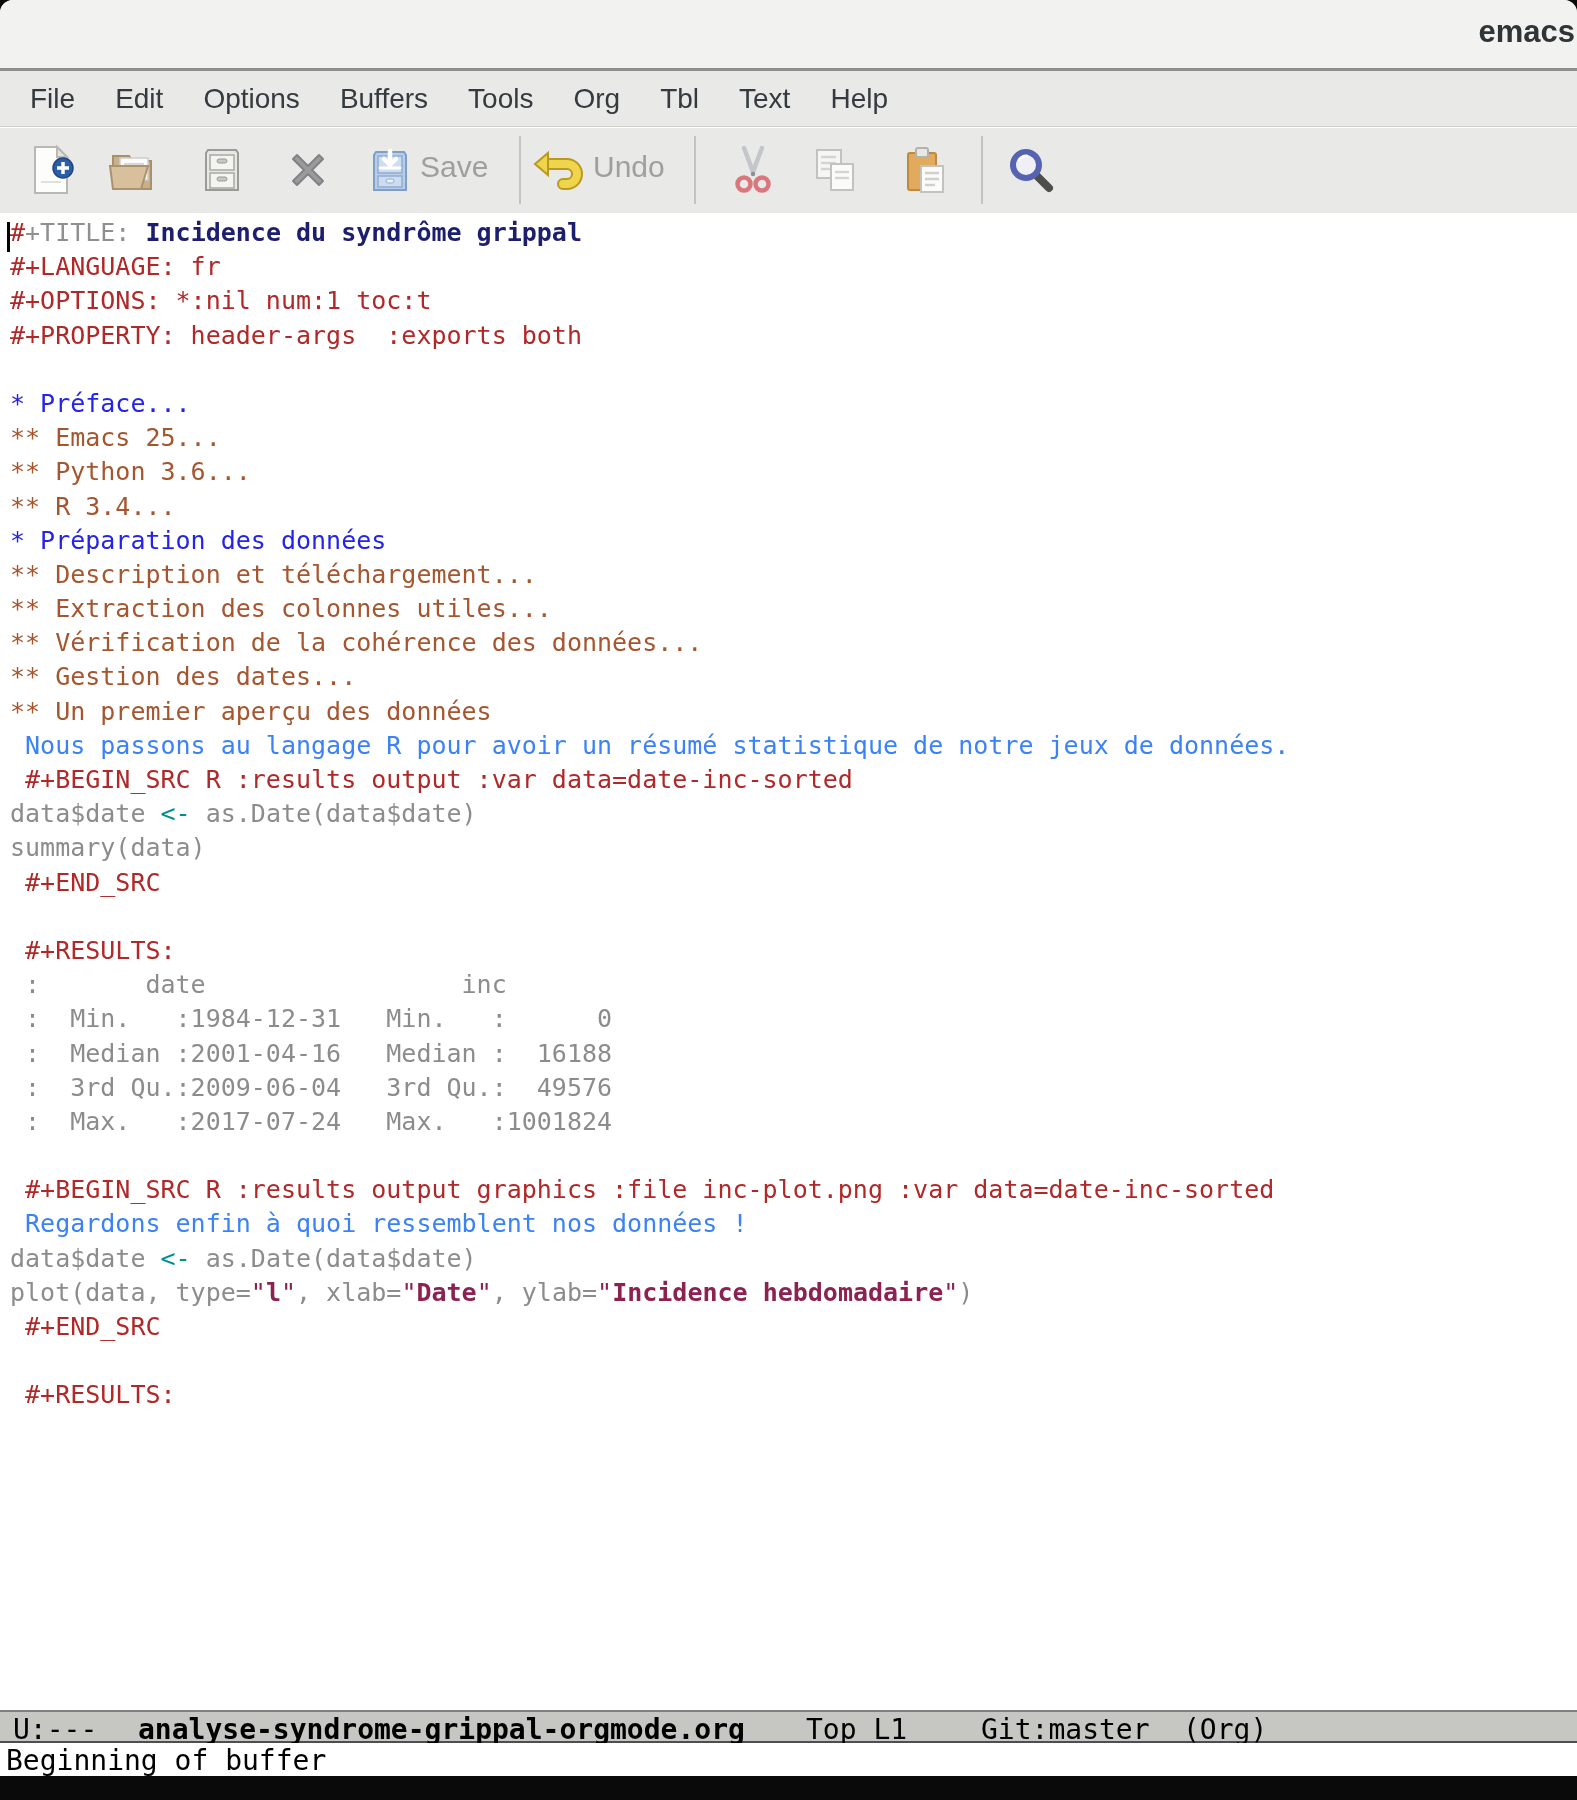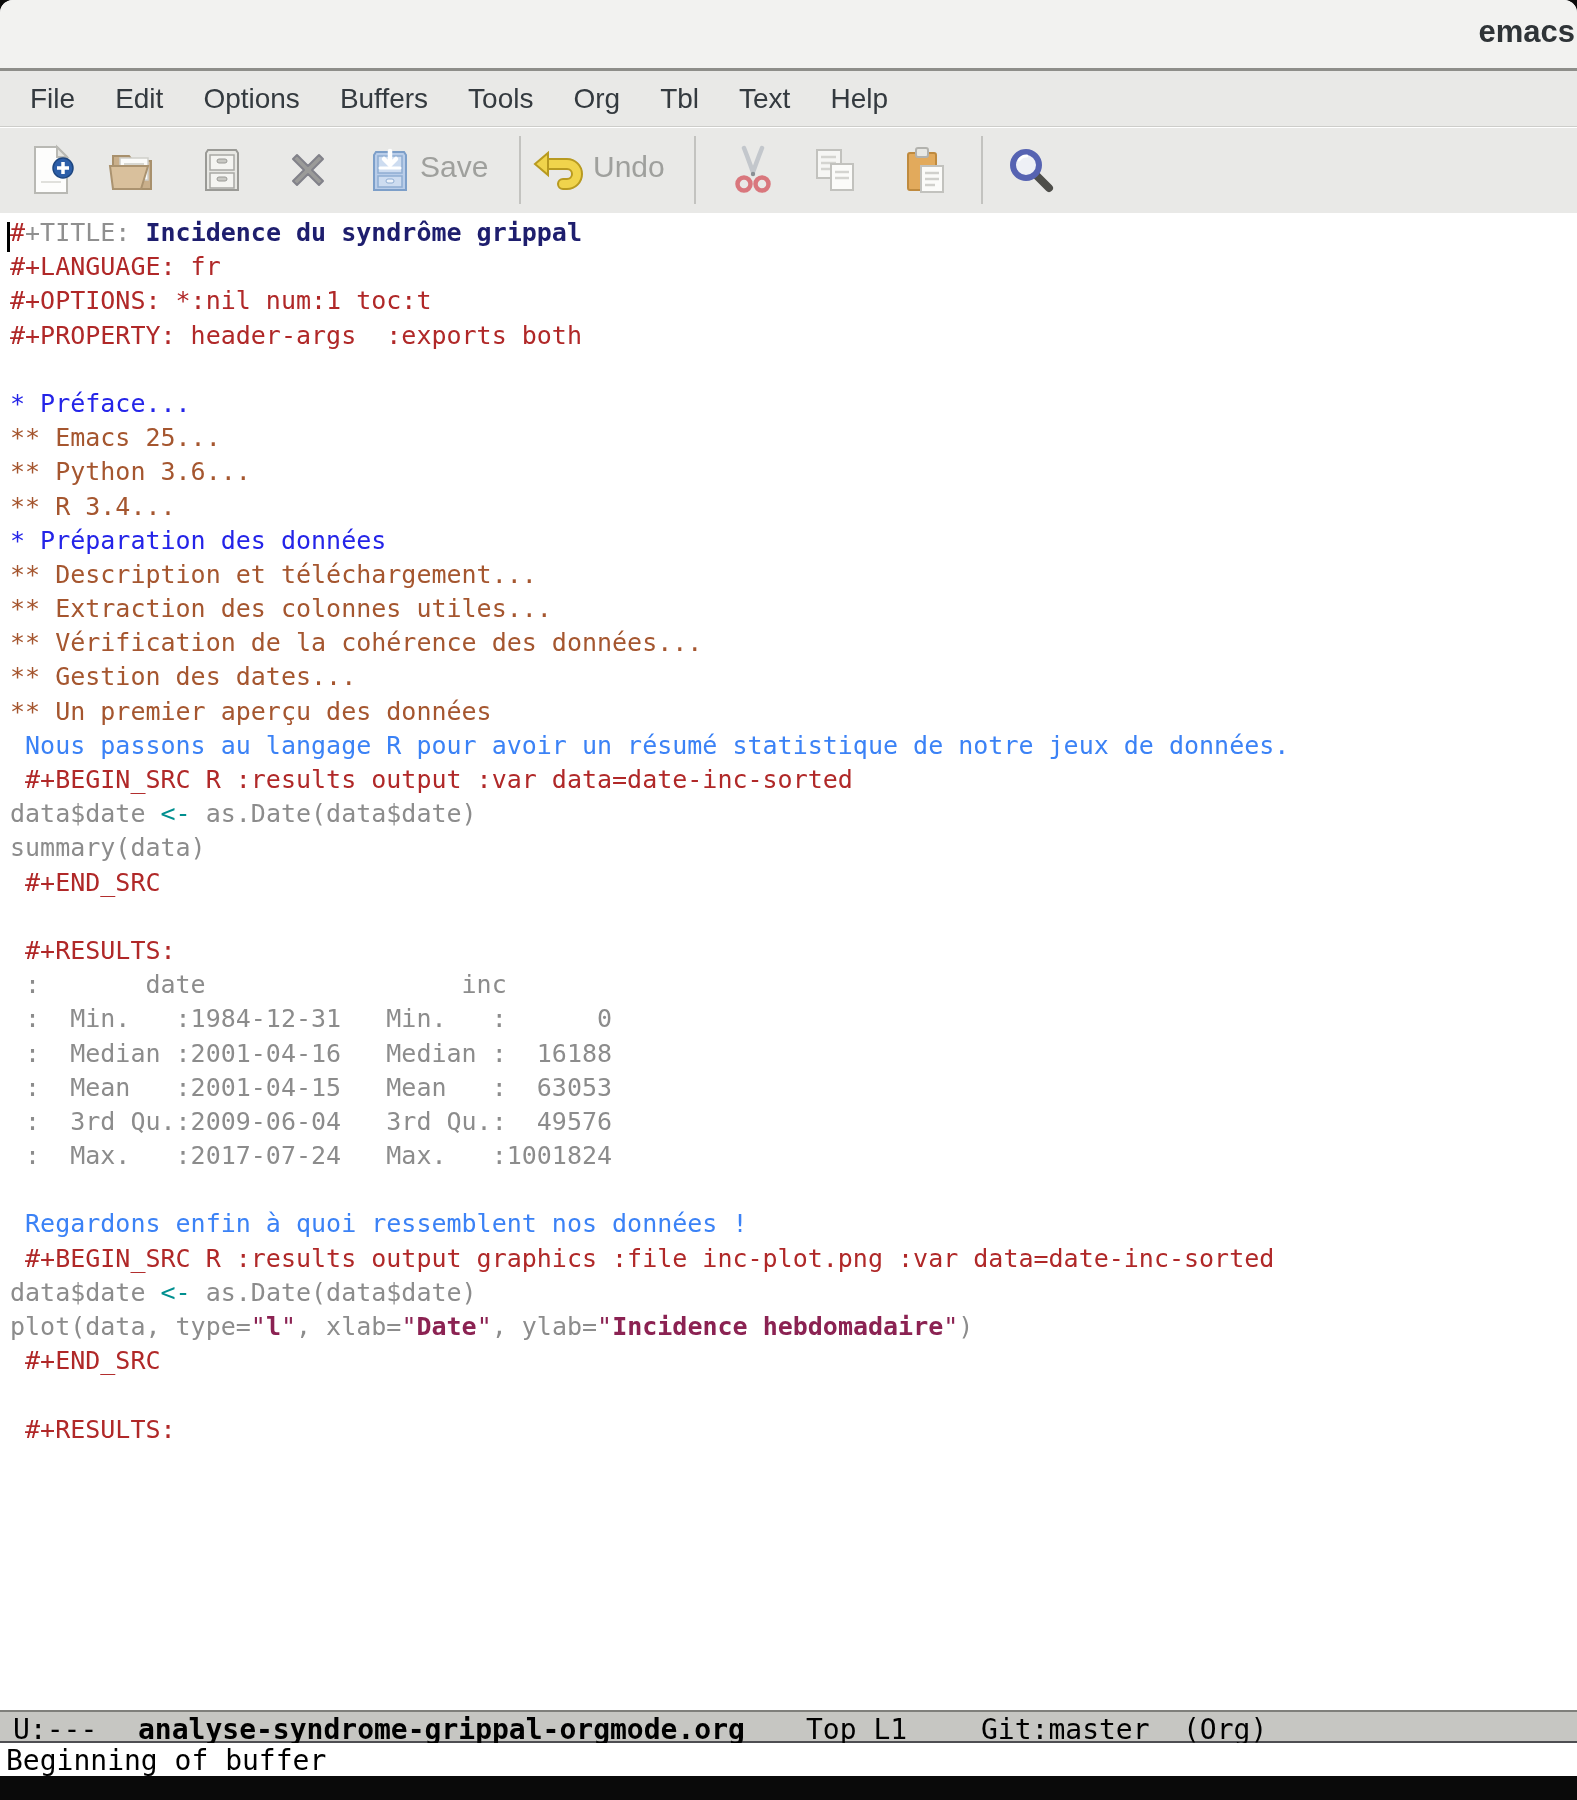--- a/index.html
+++ b/index.html
@@ -184,26 +184,25 @@
           <div class="buf-line"><span class="seg-plain"> Nous passons au langage R pour avoir un résumé statistique de notre jeux de données.</span></div>
           <div class="buf-line"><span class="seg-red"> #+BEGIN_SRC R :results output :var data=date-inc-sorted</span></div>
           <div class="buf-line"><span class="seg-code">data$date </span><span class="seg-op">&lt;-</span><span class="seg-code"> as.Date(data$date)</span></div>
           <div class="buf-line"><span class="seg-code">summary(data)</span></div>
           <div class="buf-line"><span class="seg-red"> #+END_SRC</span></div>
           <div class="buf-line">&nbsp;</div>
           <div class="buf-line"><span class="seg-red"> #+RESULTS:</span></div>
           <div class="buf-line"><span class="seg-code"> :       date                 inc</span></div>
           <div class="buf-line"><span class="seg-code"> :  Min.   :1984-12-31   Min.   :      0</span></div>
           <div class="buf-line"><span class="seg-code"> :  Median :2001-04-16   Median :  16188</span></div>
-          <div class="buf-line"><span class="seg-code"> :  Mean   :2001-04-15   Mean   :  63053</span></div>
           <div class="buf-line"><span class="seg-code"> :  3rd Qu.:2009-06-04   3rd Qu.:  49576</span></div>
           <div class="buf-line"><span class="seg-code"> :  Max.   :2017-07-24   Max.   :1001824</span></div>
           <div class="buf-line">&nbsp;</div>
+          <div class="buf-line"><span class="seg-red"> #+BEGIN_SRC R :results output graphics :file inc-plot.png :var data=date-inc-sorted</span></div>
           <div class="buf-line"><span class="seg-plain"> Regardons enfin à quoi ressemblent nos données !</span></div>
-          <div class="buf-line"><span class="seg-red"> #+BEGIN_SRC R :results output graphics :file inc-plot.png :var data=date-inc-sorted</span></div>
           <div class="buf-line"><span class="seg-code">data$date </span><span class="seg-op">&lt;-</span><span class="seg-code"> as.Date(data$date)</span></div>
           <div class="buf-line"><span class="seg-code">plot(data, type=</span><span class="seg-strq">"</span><span class="seg-strb">l</span><span class="seg-strq">"</span><span class="seg-code">, xlab=</span><span class="seg-strq">"</span><span class="seg-strb">Date</span><span class="seg-strq">"</span><span class="seg-code">, ylab=</span><span class="seg-strq">"</span><span class="seg-strb">Incidence hebdomadaire</span><span class="seg-strq">"</span><span class="seg-code">)</span></div>
           <div class="buf-line"><span class="seg-red"> #+END_SRC</span></div>
           <div class="buf-line">&nbsp;</div>
           <div class="buf-line"><span class="seg-red"> #+RESULTS:</span></div>
         </div>
 
     </div>
     <div class="cursor-bar"></div>
 

